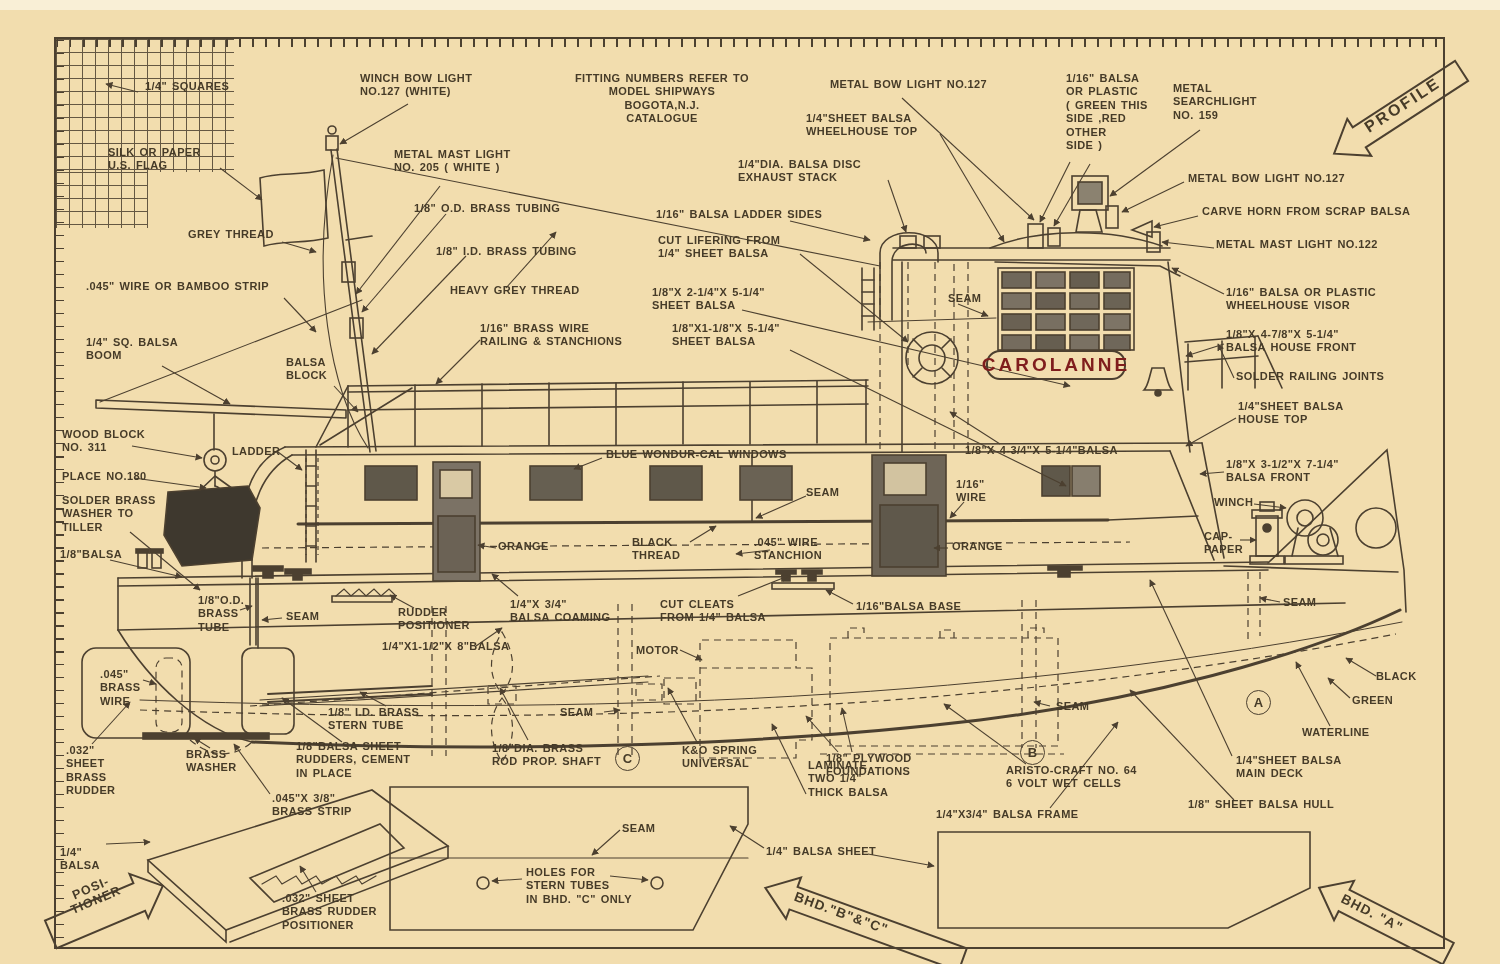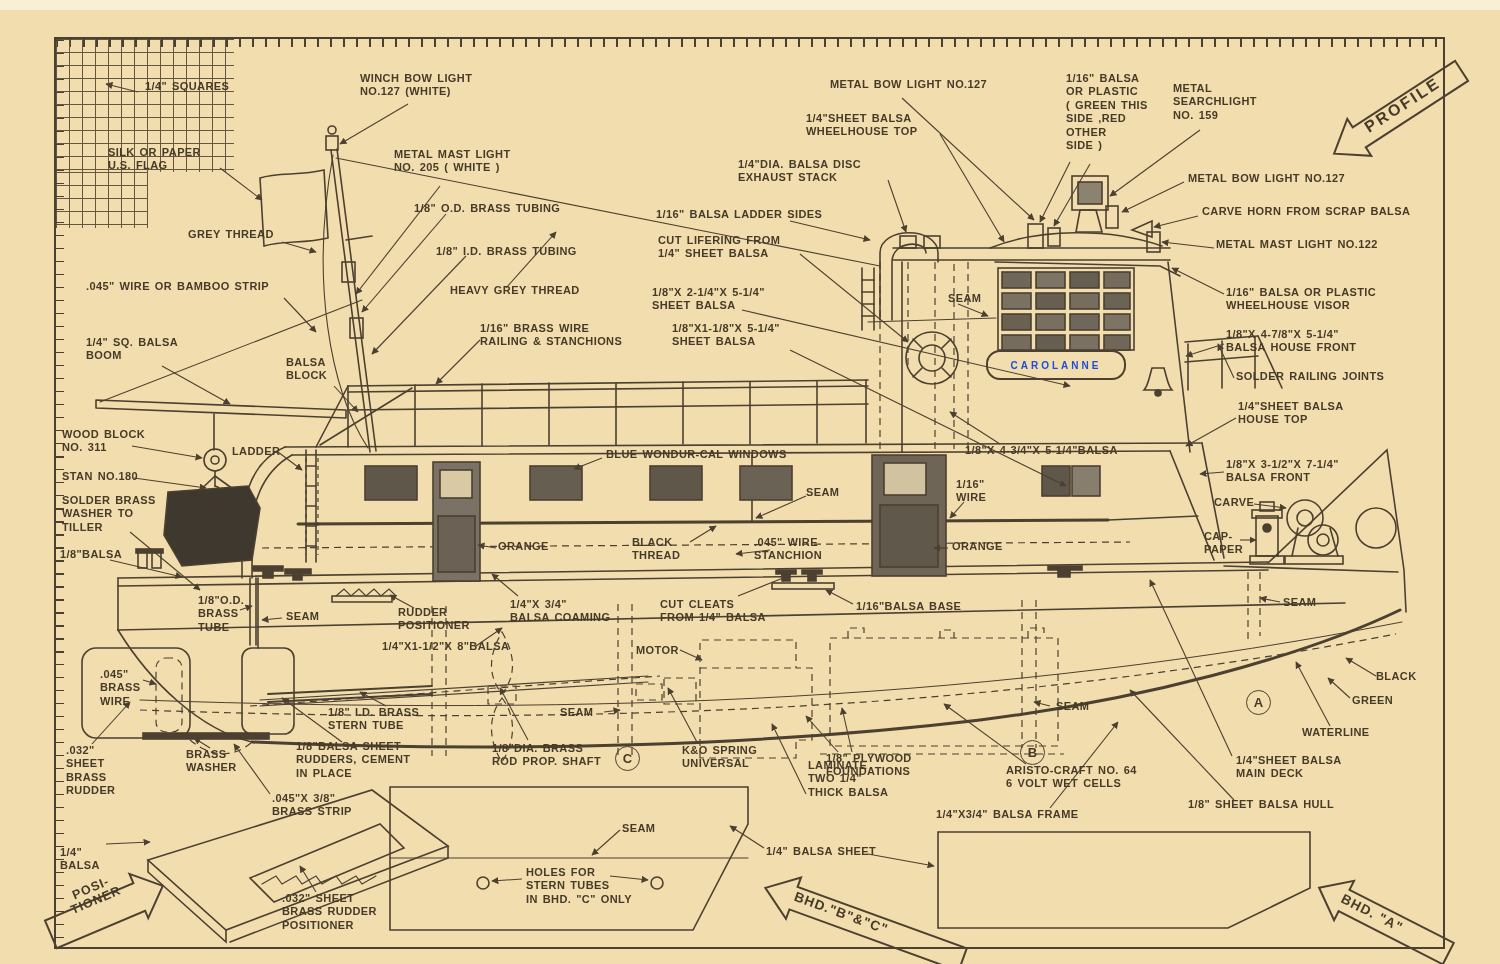--- a/index.html
+++ b/index.html
@@ -17,21 +17,21 @@
      repeating-linear-gradient(180deg,#4c4030 0 1px,transparent 1px 13px);opacity:.85;}
   .grid-b{position:absolute;left:56px;top:172px;width:92px;height:56px;z-index:2;
     background:
      repeating-linear-gradient(90deg,#4c4030 0 1px,transparent 1px 13px),
      repeating-linear-gradient(180deg,#4c4030 0 1px,transparent 1px 13px);opacity:.85;}
   .lbl{position:absolute;font-size:11px;font-weight:bold;color:#463b28;z-index:3;
        letter-spacing:.4px;word-spacing:1.5px;line-height:1.22;white-space:pre-line;}
   .c{text-align:center;}
   .nameplate{position:absolute;left:986px;top:350px;width:136px;height:26px;z-index:3;
        border:2px solid #4c4030;border-radius:14px;display:flex;align-items:center;justify-content:center;
-       font-size:10px;font-weight:bold;letter-spacing:3px;color:#1d4ed8;}
+       font-size:19px;font-weight:bold;letter-spacing:3px;color:#7f1d1d;}
   .bhdmark{position:absolute;width:23px;height:23px;border:1.6px solid #4c4030;border-radius:50%;
        display:flex;align-items:center;justify-content:center;font-size:13px;font-weight:bold;color:#463b28;z-index:3;}
   .banner{position:absolute;font-weight:bold;color:#463b28;z-index:3;transform-origin:left top;
        white-space:pre-line;line-height:1.05;}
   .b-profile{left:1362px;top:122px;font-size:16px;letter-spacing:2.5px;transform:rotate(-33deg);}
   .b-pos{left:64px;top:893px;font-size:12.5px;letter-spacing:1px;transform:rotate(-23deg);text-align:center;}
   .b-bc{left:797px;top:890px;font-size:13.5px;letter-spacing:1px;transform:rotate(20deg);}
   .b-a{left:1345px;top:892px;font-size:13.5px;letter-spacing:1px;transform:rotate(27deg);}
 </style>
 </head>
@@ -351,20 +351,24 @@
 
   <div class="banner b-profile">PROFILE</div>
   <div class="banner b-pos">POSI-
 TIONER</div>
   <div class="banner b-bc">BHD."B"&amp;"C"</div>
   <div class="banner b-a">BHD. "A"</div>
 
   <div class="lbl" style="left:145px;top:80px">1/4" SQUARES</div>
   <div class="lbl" style="left:360px;top:72px">WINCH BOW LIGHT
 NO.127 (WHITE)</div>
+  <div class="lbl c" style="left:552px;top:72px;width:220px">FITTING NUMBERS REFER TO
+MODEL SHIPWAYS
+BOGOTA,N.J.
+CATALOGUE</div>
   <div class="lbl" style="left:830px;top:78px">METAL BOW LIGHT NO.127</div>
   <div class="lbl" style="left:1066px;top:72px">1/16" BALSA
 OR PLASTIC
 ( GREEN THIS
 SIDE ,RED
 OTHER
 SIDE )</div>
   <div class="lbl" style="left:1173px;top:82px">METAL
 SEARCHLIGHT
 NO. 159</div>
@@ -405,25 +409,25 @@
   <div class="lbl" style="left:1236px;top:370px">SOLDER RAILING JOINTS</div>
   <div class="lbl" style="left:1238px;top:400px">1/4"SHEET BALSA
 HOUSE TOP</div>
   <div class="lbl" style="left:62px;top:428px">WOOD BLOCK
 NO. 311</div>
   <div class="lbl" style="left:232px;top:445px">LADDER</div>
   <div class="lbl" style="left:606px;top:448px">BLUE WONDUR-CAL WINDOWS</div>
   <div class="lbl" style="left:965px;top:444px">1/8"X 4-3/4"X 5-1/4"BALSA</div>
   <div class="lbl" style="left:1226px;top:458px">1/8"X 3-1/2"X 7-1/4"
 BALSA FRONT</div>
-  <div class="lbl" style="left:62px;top:470px">STAN NO.180</div>
+  <div class="lbl" style="left:62px;top:470px">PLACE NO.180</div>
   <div class="lbl" style="left:806px;top:486px">SEAM</div>
   <div class="lbl" style="left:956px;top:478px">1/16"
 WIRE</div>
-  <div class="lbl" style="left:1214px;top:496px">CARVE</div>
+  <div class="lbl" style="left:1214px;top:496px">WINCH</div>
   <div class="lbl" style="left:62px;top:494px">SOLDER BRASS
 WASHER TO
 TILLER</div>
   <div class="lbl" style="left:1204px;top:530px">CAP-
 PAPER</div>
   <div class="lbl" style="left:60px;top:548px">1/8"BALSA</div>
   <div class="lbl" style="left:498px;top:540px">ORANGE</div>
   <div class="lbl" style="left:632px;top:536px">BLACK
 THREAD</div>
   <div class="lbl" style="left:754px;top:536px">.045" WIRE

